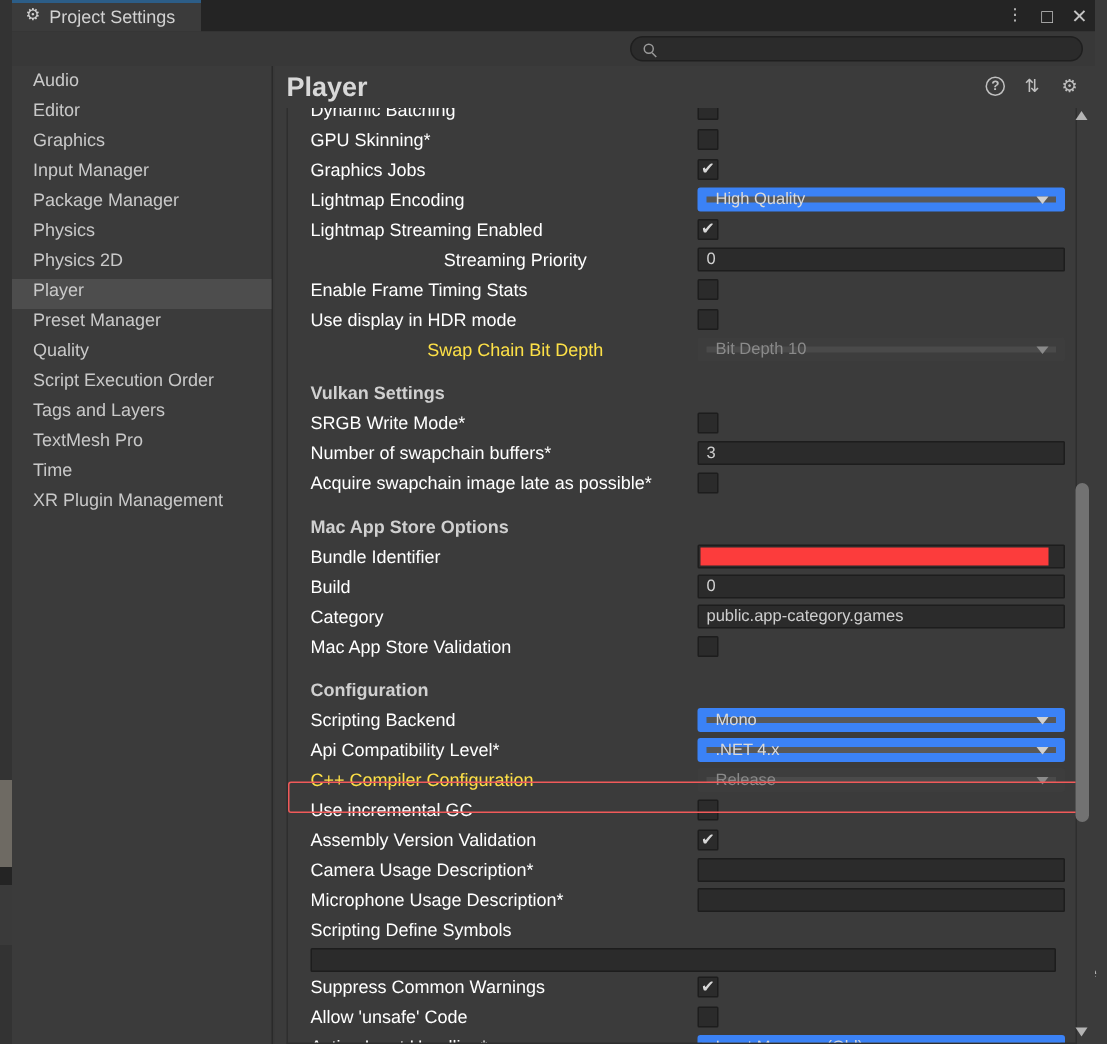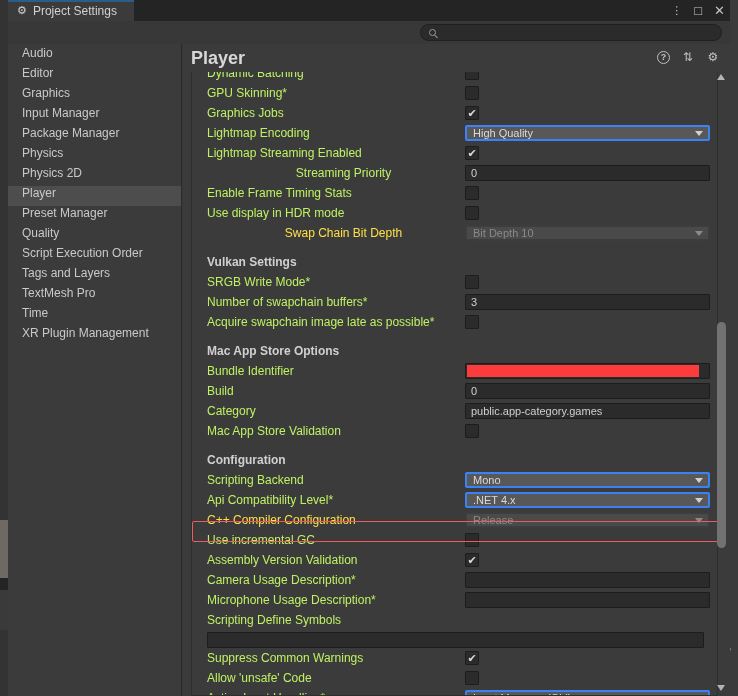--- a/index.html
+++ b/index.html
@@ -111,34 +111,34 @@
     position: absolute; left: 8px; top: 28px; width: 527px; height: 624px;
     background: #3b3b3b; border: 1px solid #2e2e2e; border-top: 0;
     overflow: hidden;
   }
   .rows { position: absolute; left: 0; top: -9px; width: 527px; }
 
   .row {
     height: 20px; display: flex; align-items: center;
     padding-left: 15px; position: relative;
   }
-  .row .label { font-size: 12px; color: #bef264; width: 258px; flex: none; }
+  .row .label { font-size: 12px; color: #ffffff; width: 258px; flex: none; }
   .row .label.indent { padding-left: 15px; width: 258px; text-align: center; }
   .row .label.disabled { color: #fde047; }
   .row.section .label { font-weight: bold; color: #d0d0d0; }
 
   .checkbox {
     width: 14px; height: 14px; background: #2b2b2b; border: 1px solid #1d1d1d;
     border-radius: 1px; display: flex; align-items: center; justify-content: center;
     cursor: default; flex: none;
   }
   .checkbox .tick { color: #d8d8d8; font-size: 11px; line-height: 1; }
 
   .dropdown {
-    width: 245px; height: 16px; background: #585858; border: 2px solid #3b82f6;
+    width: 245px; height: 16px; background: #585858; border: 6px solid #3b82f6;
     border-radius: 2px; display: flex; align-items: center; justify-content: space-between;
     padding: 0 5px 0 6px; font-size: 11px; color: #dadada; cursor: default; flex: none;
   }
   .dropdown.disabled { background: #4a4a4a; color: #8a8a8a; border-color: #3d3d3d; }
   .caret {
     width: 0; height: 0; border-left: 4px solid transparent; border-right: 4px solid transparent;
     border-top: 5px solid #d0d0d0;
   }
   .dropdown.disabled .caret { border-top-color: #8a8a8a; }
 

